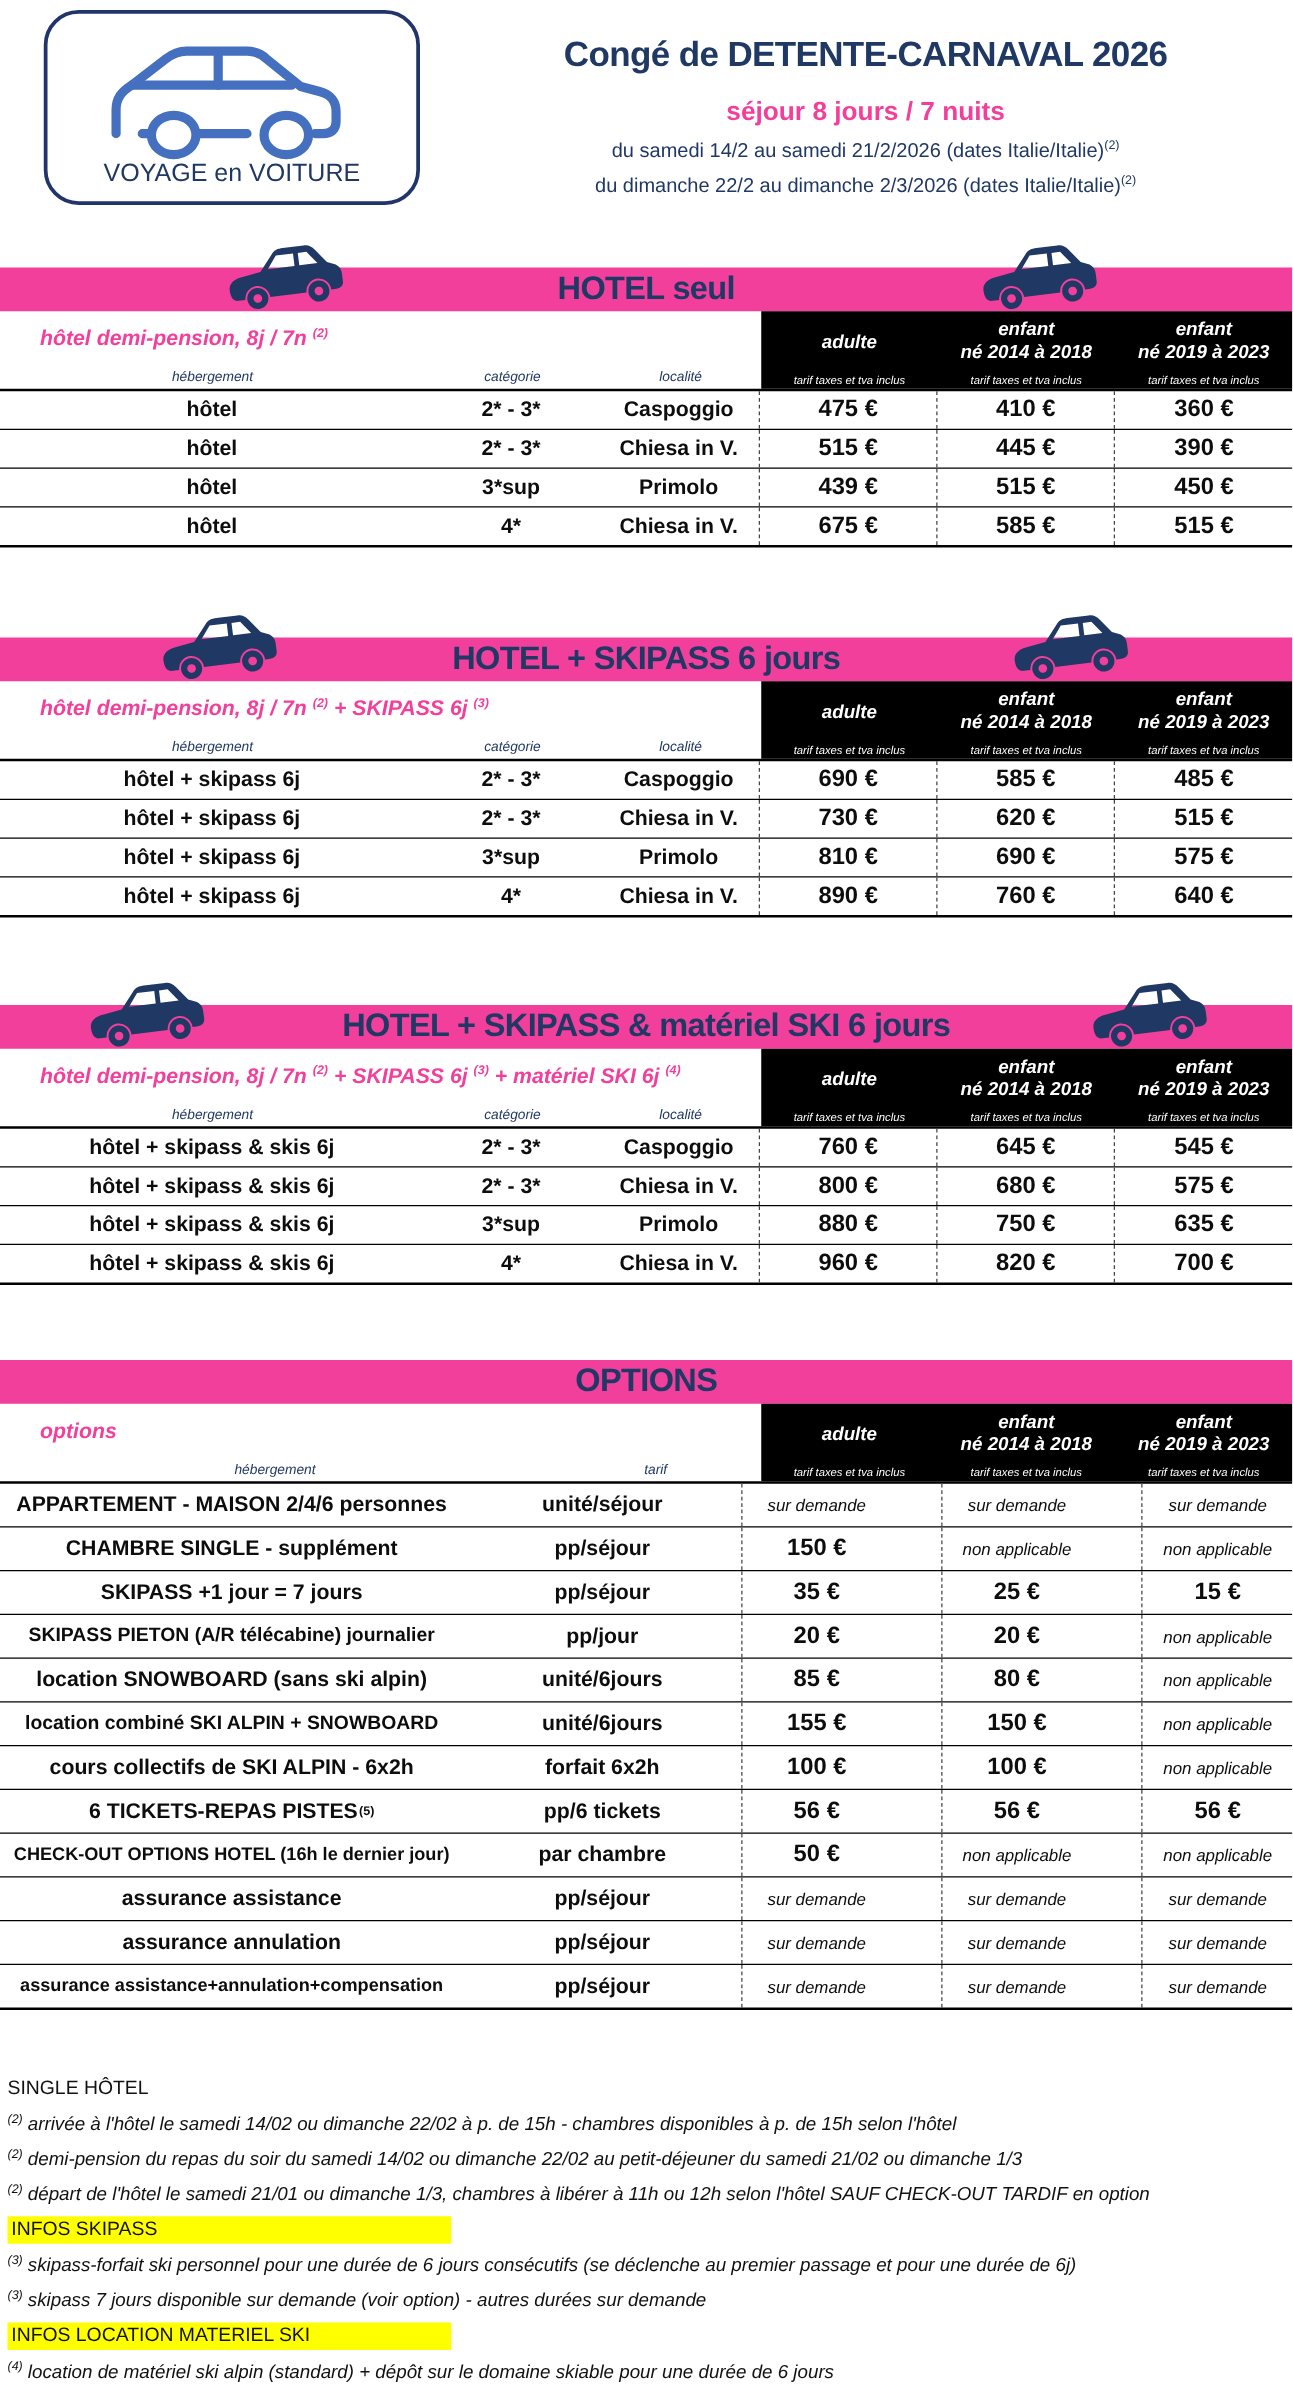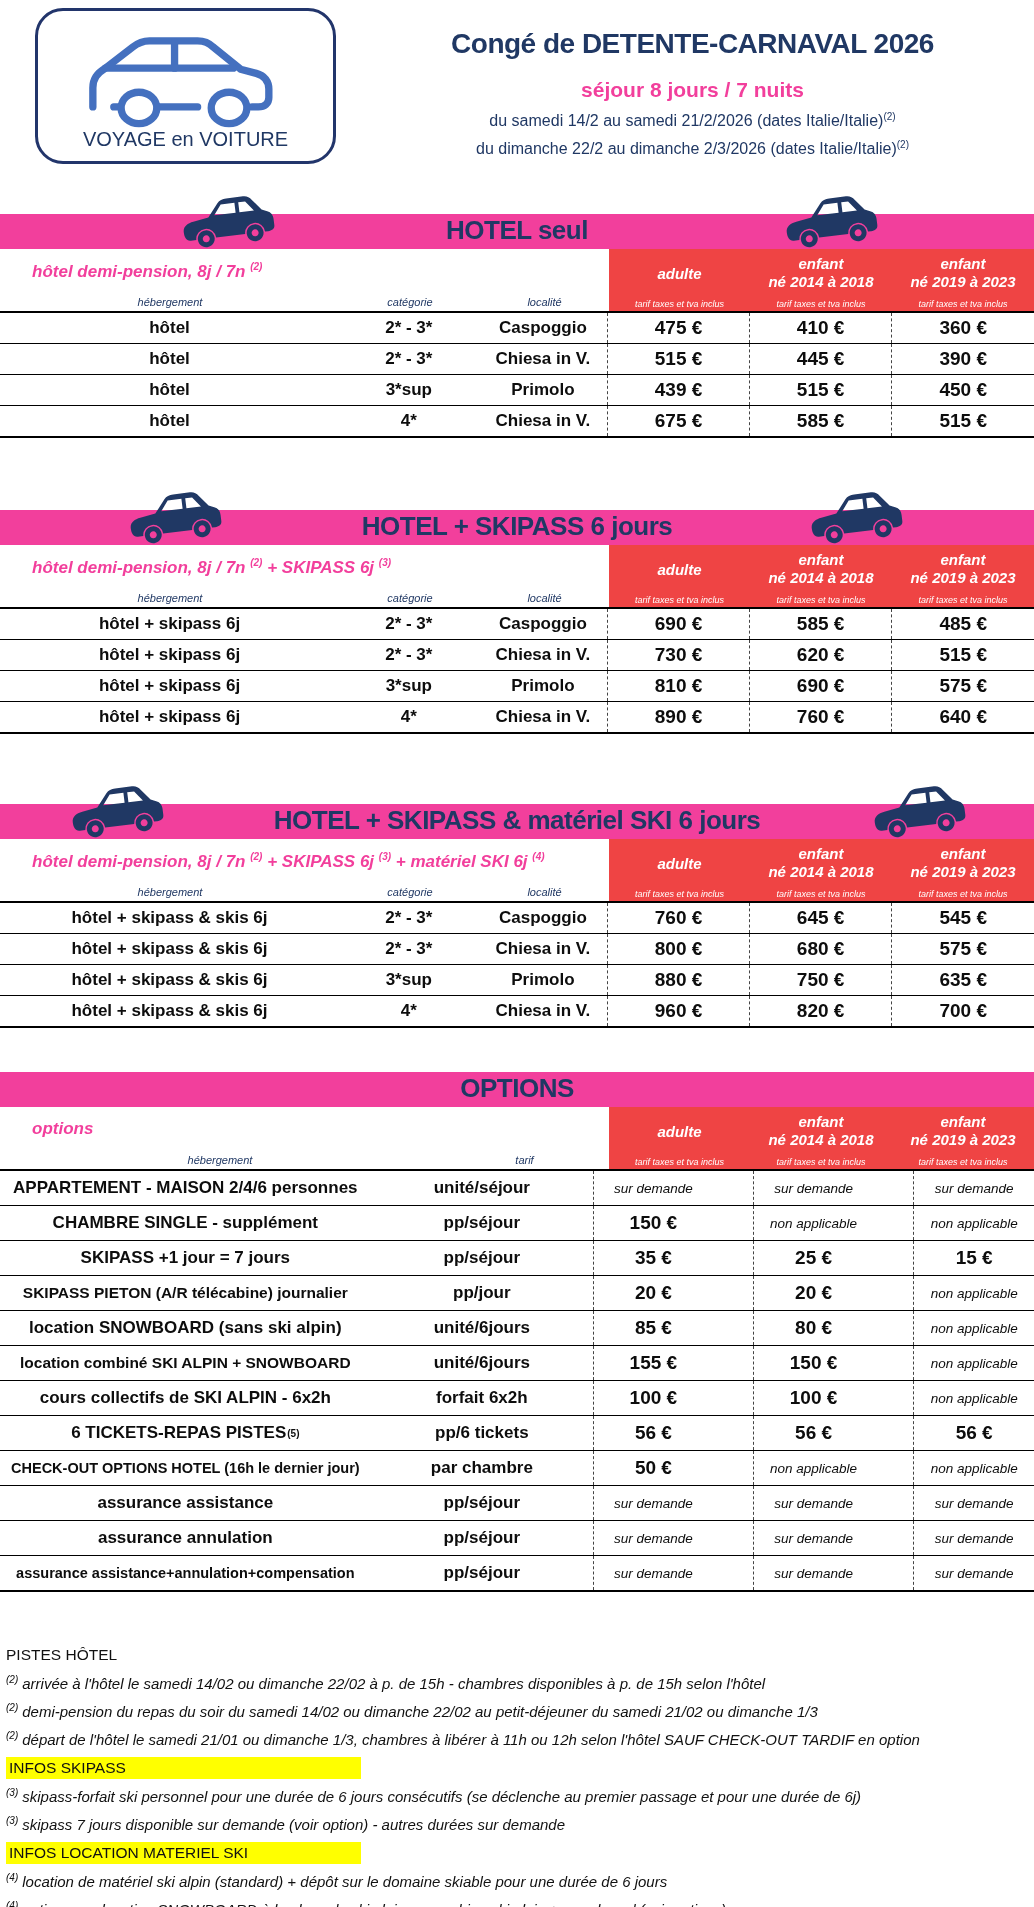--- a/index.html
+++ b/index.html
@@ -33,36 +33,36 @@
   }
   .band-car { position:absolute; width:100px; height:56px; top:-21px; }
   .band-car svg { width:100%; height:100%; }
   .sec-0 .car-left  { left:175px; } .sec-0 .car-right { left:778px; }
   .sec-1 .car-left  { left:122px; } .sec-1 .car-right { left:803px; }
   .sec-2 .car-left  { left:64px;  } .sec-2 .car-right { left:866px; }
 
   .price-section.sec-0 { margin-top:42px; }
   .price-section.sec-1 { margin-top:72px; }
   .price-section.sec-2 { margin-top:70px; }
-  .options-section     { margin-top:44px; }
+  .options-section     { margin-top:60px; }
 
   
   .thead { position:relative; height:62px; }
   .subtitle-pink {
     position:absolute; left:0; width:609px; top:12px; text-align:left;
     color:#f23f9c; font-style:italic; font-weight:bold; font-size:17px;padding-left:32px;
   }
   .subtitle-pink sup { font-size:10px; }
   .col-label {
     position:absolute; bottom:3px; text-align:center;
     font-size:11px; font-style:italic; color:#203864;
   }
   .cl0 { left:0; width:340px; }  .cl1 { left:340px; width:140px; }  .cl2 { left:480px; width:129px; }
   .ocl0 { left:0; width:440px; } .ocl1 { left:440px; width:169px; }
-  .navy { position:absolute; left:609px; top:0; bottom:0; width:425px; background:#ef4444; display:flex; }
+  .navy { position:absolute; left:609px; top:0; bottom:0; width:425px; background:#000000; display:flex; }
   .navy-cell { position:relative; color:#fff; text-align:center; font-style:italic; font-weight:bold; }
   .pc0 { width:141px; } .pc1 { width:142px; } .pc2 { width:142px; }
   .navy-l1 { margin-top:6px; font-size:15px; line-height:18px; }
   .navy-l1.single { margin-top:16px; }
   .navy-l2 { font-size:15px; line-height:18px; }
   .tarif-note { position:absolute; left:0; right:0; bottom:2px; font-size:9px; font-weight:normal; }
 
   
   .rows { border-top:2px solid #000; border-bottom:2px solid #000; }
   .row { display:flex; align-items:stretch; height:30px; }
@@ -477,21 +477,21 @@
             </div>
             <div class="cell oc1 info-cell">pp/séjour</div>
             <div class="cell c3 price-cell note-val">sur demande</div>
             <div class="cell c4 price-cell note-val">sur demande</div>
             <div class="cell c5 price-cell note-val">sur demande</div>
           </div>
         </div>
       </section>
     </div>
   <div id="footnotes-root" class="footnotes">
-      <div class="fn-head">PISTES HÔTEL</div>
+      <div class="fn-head">SINGLE HÔTEL</div>
       <div class="fn-note"><sup>(2)</sup><span>arrivée à l'hôtel le samedi 14/02 ou dimanche 22/02 à p. de 15h - chambres disponibles à p. de 15h selon l'hôtel</span></div>
       <div class="fn-note"><sup>(2)</sup><span>demi-pension du repas du soir du samedi 14/02 ou dimanche 22/02 au petit-déjeuner du samedi 21/02 ou dimanche 1/3</span></div>
       <div class="fn-note"><sup>(2)</sup><span>départ de l'hôtel le samedi 21/01 ou dimanche 1/3, chambres à libérer à 11h ou 12h selon l'hôtel SAUF CHECK-OUT TARDIF en option</span></div>
       <div class="fn-head hl">INFOS SKIPASS</div>
       <div class="fn-note"><sup>(3)</sup><span>skipass-forfait ski personnel pour une durée de 6 jours consécutifs (se déclenche au premier passage et pour une durée de 6j)</span></div>
       <div class="fn-note"><sup>(3)</sup><span>skipass 7 jours disponible sur demande (voir option) - autres durées sur demande</span></div>
       <div class="fn-head hl">INFOS LOCATION MATERIEL SKI</div>
       <div class="fn-note"><sup>(4)</sup><span>location de matériel ski alpin (standard) + dépôt sur le domaine skiable pour une durée de 6 jours</span></div>
       <div class="fn-note"><sup>(4)</sup><span>option pour location SNOWBOARD à la place du ski alpin ou combine ski alpin + snowboard (voir options)</span></div>
     </div>

